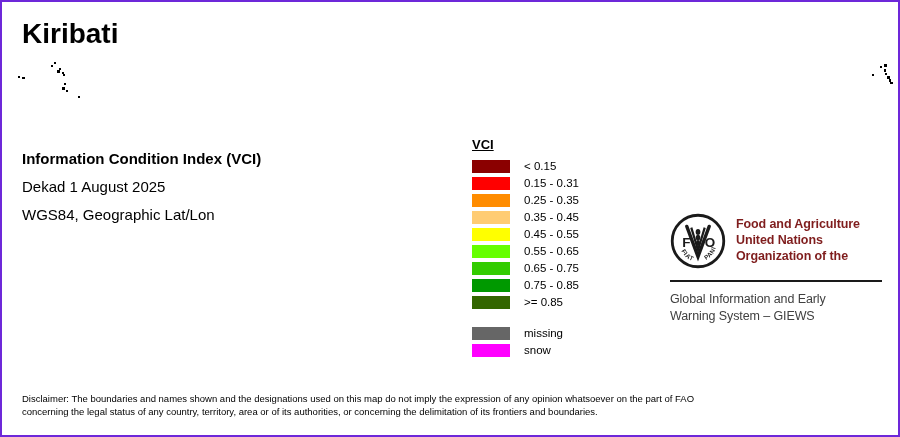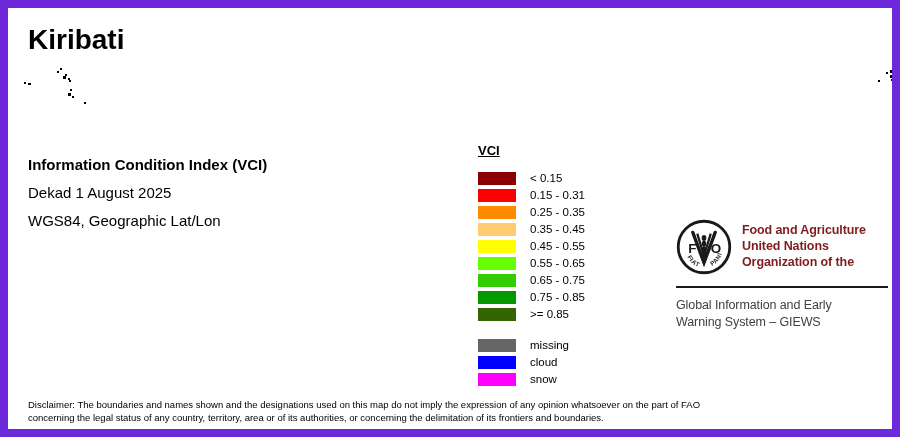--- a/index.html
+++ b/index.html
@@ -10,21 +10,21 @@
   body {
     font-family: "Liberation Sans", sans-serif;
     -webkit-font-smoothing: none;
   }
 
   #page {
     position: relative;
     width: 900px;
     height: 437px;
     background: #ffffff;
-    border: 8px solid #6d28d9;
+    border: 2px solid #6d28d9;
     box-sizing: border-box;
     overflow: hidden;
   }
 
   
   #map-title {
     position: absolute;
     left: 20px;
     top: 18px;
     font-size: 28px;
@@ -71,21 +71,21 @@
     left: 470px;
     top: 136px;
     width: 150px;
   }
   #legend-title {
     font-size: 13px;
     font-weight: bold;
     color: #000000;
     text-decoration: underline;
     line-height: 14px;
-    margin-bottom: 12px;
+    margin-bottom: 6px;
   }
   .legend-row {
     display: flex;
     align-items: center;
     height: 17px;
   }
   .legend-swatch {
     width: 38px;
     height: 13px;
     flex: 0 0 auto;
@@ -230,24 +230,20 @@
           <div class="legend-label">&gt;= 0.85</div>
         </div>
       </div>
     <div class="legend-gap"></div>
     <div id="legend-status-list">
         <div class="legend-row">
           <div class="legend-swatch" style="background: rgb(102, 102, 102);"></div>
           <div class="legend-label">missing</div>
         </div>
         <div class="legend-row">
-          <div class="legend-swatch" style="background: rgb(0, 0, 255);"></div>
-          <div class="legend-label">cloud</div>
-        </div>
-        <div class="legend-row">
           <div class="legend-swatch" style="background: rgb(255, 0, 255);"></div>
           <div class="legend-label">snow</div>
         </div>
       </div>
   </div>
 
   <div id="fao-block">
     <div id="fao-top">
       <div id="fao-emblem">
         <svg viewBox="0 0 100 100" width="56" height="56" aria-hidden="true">

